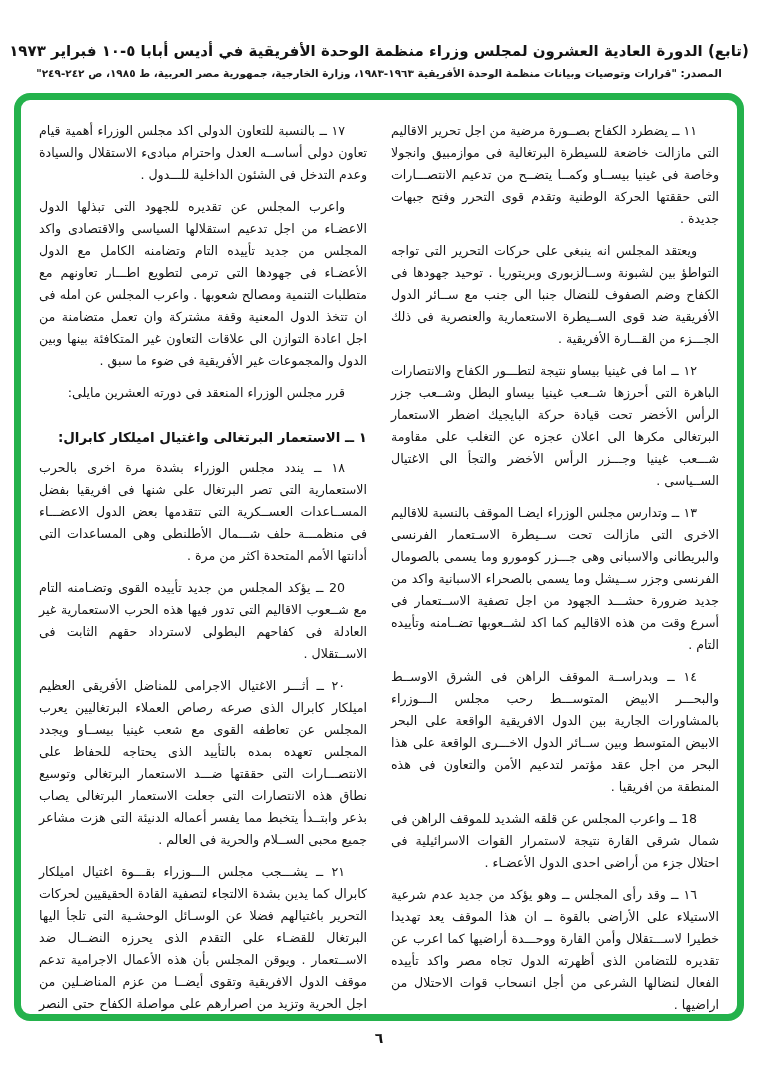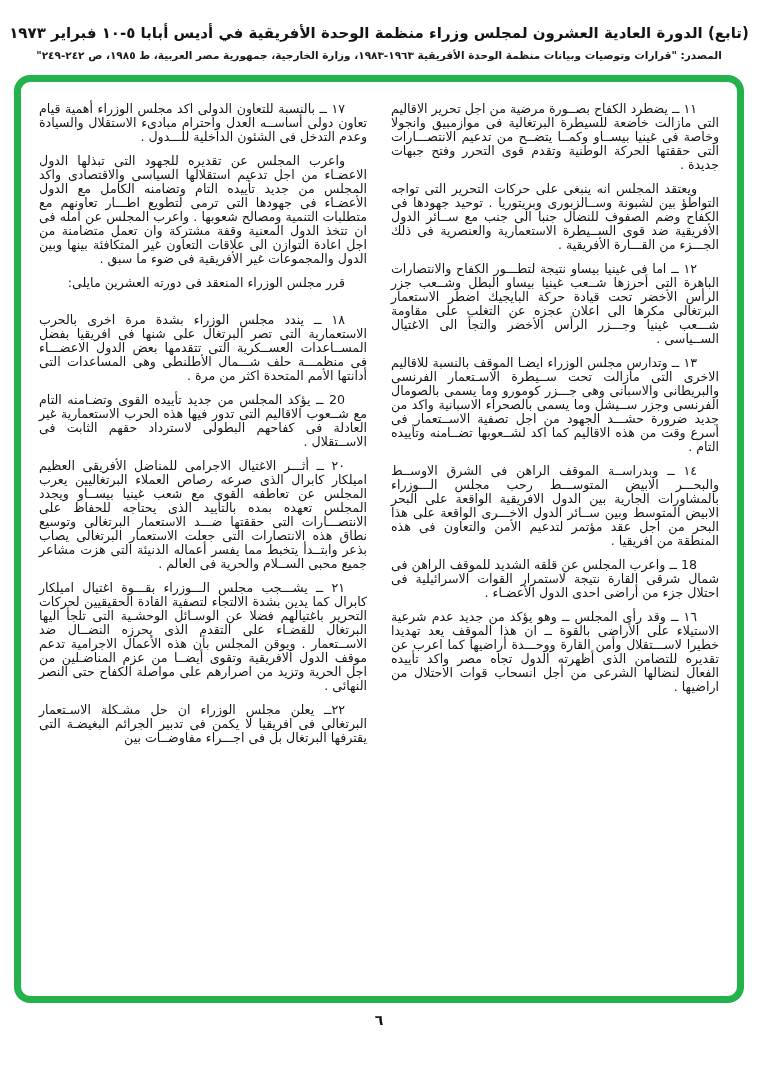--- a/index.html
+++ b/index.html
@@ -13,21 +13,21 @@
     direction: rtl;
   }
   .page {
     position: relative;
     width: 758px;
     height: 1078px;
     background: #ffffff;
     color: #111111;
   }
   .header {
-    padding-top: 24px;
+    padding-top: 42px;
     text-align: center;
   }
   .header-title {
     font-size: 15px;
     font-weight: bold;
     letter-spacing: 0;
     color: #141414;
   }
   .header-source {
     margin-top: 7px;
@@ -46,21 +46,21 @@
     display: flex;
     flex-direction: row;
     gap: 24px;
     overflow: hidden;
     background: #ffffff;
   }
   .col {
     flex: 1 1 0;
     min-width: 0;
     font-size: 12.6px;
-    line-height: 14px;
+    line-height: 22px;
     text-align: justify;
     color: #151515;
   }
   .col p {
     margin: 0 0 10px 0;
     text-indent: 22px;
   }
   .col p.subheading {
     font-weight: bold;
     font-size: 13.4px;
@@ -97,20 +97,21 @@
       <p>١٣ ــ وتدارس مجلس الوزراء ايضـا الموقف بالنسبة للاقاليم الاخرى التى مازالت تحت ســيطرة الاسـتعمار الفرنسى والبريطانى والاسبانى وهى جـــزر كومورو وما يسمى بالصومال الفرنسى وجزر ســيشل وما يسمى بالصحراء الاسبانية واكد من جديد ضرورة حشـــد الجهود من اجل تصفية الاســتعمار فى أسرع وقت من هذه الاقاليم كما اكد لشــعوبها تضــامنه وتأييده التام .</p>
       <p>١٤ ــ وبدراســة الموقف الراهن فى الشرق الاوســط والبحـــر الابيض المتوســـط رحب مجلس الـــوزراء بالمشاورات الجارية بين الدول الافريقية الواقعة على البحر الابيض المتوسط وبين ســائر الدول الاخـــرى الواقعة على هذا البحر من اجل عقد مؤتمر لتدعيم الأمن والتعاون فى هذه المنطقة من افريقيا .</p>
       <p>18 ــ واعرب المجلس عن قلقه الشديد للموقف الراهن فى شمال شرقى القارة نتيجة لاستمرار القوات الاسرائيلية فى احتلال جزء من أراضى احدى الدول الأعضـاء .</p>
       <p>١٦ ــ وقد رأى المجلس ــ وهو يؤكد من جديد عدم شرعية الاستيلاء على الأراضى بالقوة ــ ان هذا الموقف يعد تهديدا خطيرا لاســـتقلال وأمن القارة ووحـــدة أراضيها كما اعرب عن تقديره للتضامن الذى أظهرته الدول تجاه مصر واكد تأييده الفعال لنضالها الشرعى من أجل انسحاب قوات الاحتلال من اراضيها .</p>
     </div>
 
     <div class="col">
       <p>١٧ ــ بالنسبة للتعاون الدولى اكد مجلس الوزراء أهمية قيام تعاون دولى أساســه العدل واحترام مبادىء الاستقلال والسيادة وعدم التدخل فى الشئون الداخلية للـــدول .</p>
       <p>واعرب المجلس عن تقديره للجهود التى تبذلها الدول الاعضـاء من اجل تدعيم استقلالها السياسى والاقتصادى واكد المجلس من جديد تأييده التام وتضامنه الكامل مع الدول الأعضـاء فى جهودها التى ترمى لتطويع اطـــار تعاونهم مع متطلبات التنمية ومصالح شعوبها . واعرب المجلس عن امله فى ان تتخذ الدول المعنية وقفة مشتركة وان تعمل متضامنة من اجل اعادة التوازن الى علاقات التعاون غير المتكافئة بينها وبين الدول والمجموعات غير الأفريقية فى ضوء ما سبق .</p>
       <p class="decision-intro">قرر مجلس الوزراء المنعقد فى دورته العشرين مايلى:</p>
+      <p class="subheading">١ ــ الاستعمار البرتغالى واغتيال اميلكار كابرال:</p>
       <p>١٨ ــ يندد مجلس الوزراء بشدة مرة اخرى بالحرب الاستعمارية التى تصر البرتغال على شنها فى افريقيا بفضل المســاعدات العســكرية التى تتقدمها بعض الدول الاعضـــاء فى منظمـــة حلف شـــمال الأطلنطى وهى المساعدات التى أدانتها الأمم المتحدة اكثر من مرة .</p>
       <p>20 ــ يؤكد المجلس من جديد تأييده القوى وتضـامنه التام مع شــعوب الاقاليم التى تدور فيها هذه الحرب الاستعمارية غير العادلة فى كفاحهم البطولى لاسترداد حقهم الثابت فى الاســتقلال .</p>
       <p>٢٠ ــ أثـــر الاغتيال الاجرامى للمناضل الأفريقى العظيم اميلكار كابرال الذى صرعه رصاص العملاء البرتغاليين يعرب المجلس عن تعاطفه القوى مع شعب غينيا بيســاو ويجدد المجلس تعهده بمده بالتأييد الذى يحتاجه للحفاظ على الانتصـــارات التى حققتها ضـــد الاستعمار البرتغالى وتوسيع نطاق هذه الانتصارات التى جعلت الاستعمار البرتغالى يصاب بذعر وابتــدأ يتخبط مما يفسر أعماله الدنيئة التى هزت مشاعر جميع محبى الســلام والحرية فى العالم .</p>
       <p>٢١ ــ يشـــجب مجلس الـــوزراء بقـــوة اغتيال اميلكار كابرال كما يدين بشدة الالتجاء لتصفية القادة الحقيقيين لحركات التحرير باغتيالهم فضلا عن الوسـائل الوحشـية التى تلجأ اليها البرتغال للقضـاء على التقدم الذى يحرزه النضــال ضد الاســتعمار . ويوقن المجلس بأن هذه الأعمال الاجرامية تدعم موقف الدول الافريقية وتقوى أيضــا من عزم المناضـلين من اجل الحرية وتزيد من اصرارهم على مواصلة الكفاح حتى النصر النهائى .</p>
       <p>٢٢ــ يعلن مجلس الوزراء ان حل مشـكلة الاسـتعمار البرتغالى فى افريقيا لا يكمن فى تدبير الجرائم البغيضـة التى يقترفها البرتغال بل فى اجـــراء مفاوضــات بين</p>
     </div>
 
   </div>
 
   <div class="footer">٦</div>

